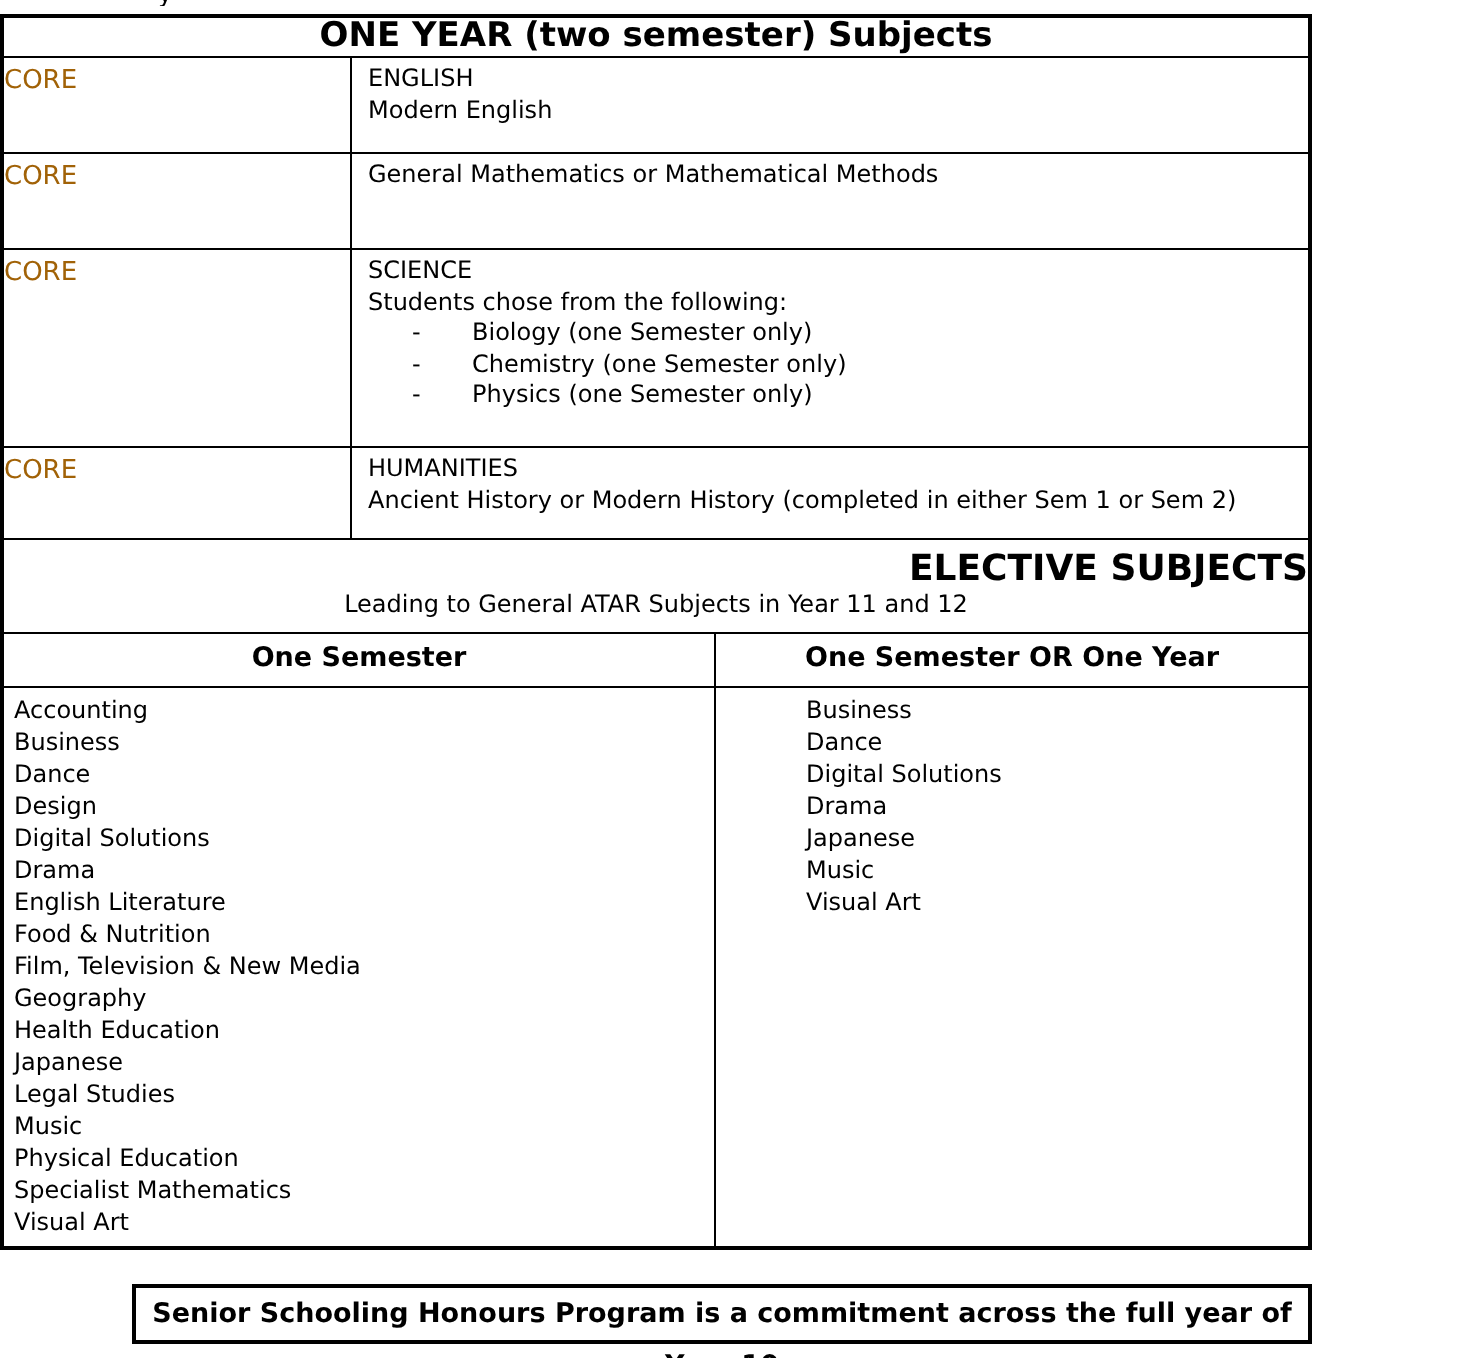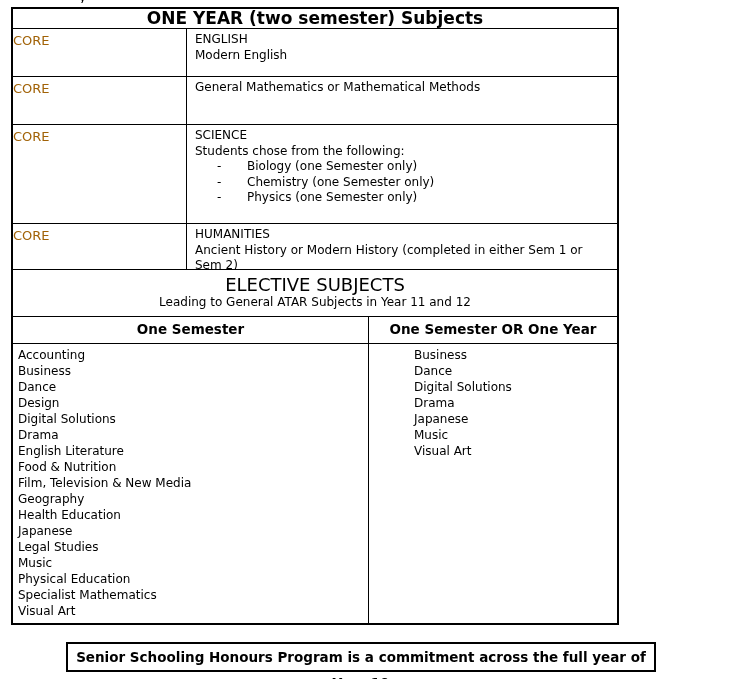--- a/index.html
+++ b/index.html
@@ -7,21 +7,21 @@
     position:relative;width:731px;height:679px;background:#fff;
     font-family:"DejaVu Sans","Liberation Sans",sans-serif;color:#000;
     overflow:hidden;
   }
   .top-fragment{
     position:absolute;left:79px;top:0;width:12px;height:3px;overflow:hidden;
   }
   .top-fragment span{display:block;margin-top:-10px;font-size:12px;}
 
   .main-table{
-    position:absolute;left:11px;top:7px;width:608px;height:618px;
+    position:absolute;left:0;top:7px;width:656px;height:618px;
     border:2px solid #000;box-sizing:border-box;
     display:flex;flex-direction:column;
   }
   .row{box-sizing:border-box;border-bottom:1.5px solid #000;}
   .row:last-child{border-bottom:none;}
 
   .row-title{
     height:20px;text-align:center;font-weight:bold;font-size:17px;line-height:19px;
     letter-spacing:0px;
   }
@@ -33,21 +33,21 @@
   }
   .subject-cell{
     flex:1;padding:3px 8px 0 8px;font-size:12px;line-height:15.5px;
   }
   .bullet{display:flex;padding-left:22px;}
   .bullet .dash{width:30px;flex:0 0 auto;}
 
   .elective-header{
     height:47px;text-align:center;
   }
-  .elective-title{font-weight:normal;font-size:18px;line-height:21px;padding-top:4px;}
+  .elective-title{font-weight:bold;font-size:18px;line-height:21px;padding-top:4px;text-align:right;}
   .elective-subtitle{font-size:12px;line-height:15px;}
 
   .col-header-row{display:flex;height:27px;}
   .col-header{
     box-sizing:border-box;text-align:center;font-weight:bold;font-size:13.5px;
     line-height:25px;
   }
   .col-left{width:356px;flex:0 0 auto;border-right:1.5px solid #000;}
   .col-right{flex:1;}
 

